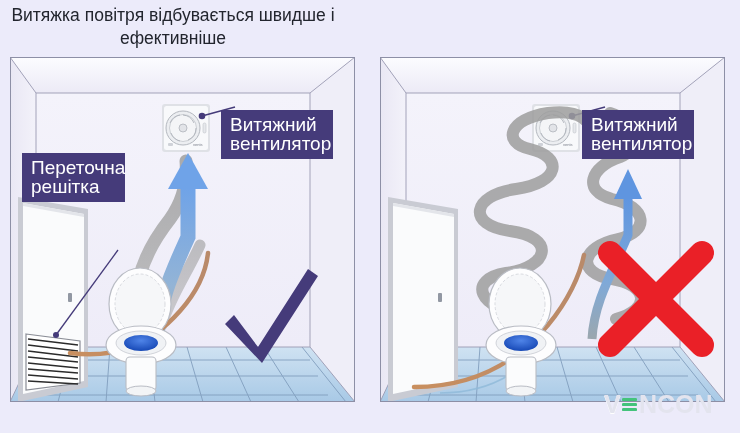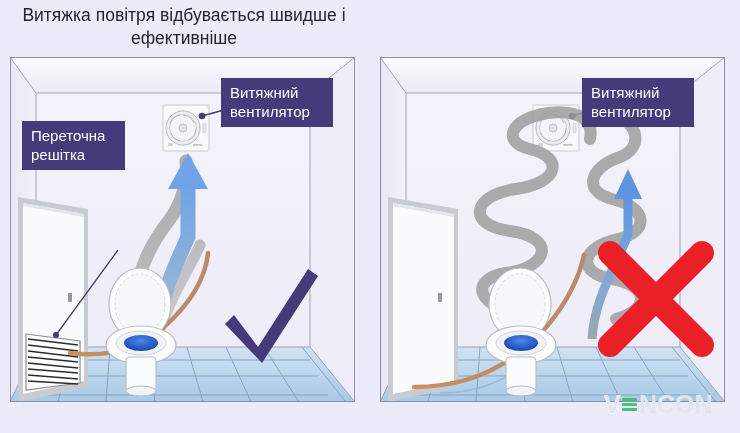--- a/index.html
+++ b/index.html
@@ -32,33 +32,34 @@
   .title {
     position: absolute;
     top: 4px;
     width: 340px;
     text-align: center;
     font-size: 17.5px;
     line-height: 23px;
     color: #22252e;
     font-family: "Liberation Sans", sans-serif;
   }
-  .title-left  { left: 14px; }
+  .title-left  { left: 3px; }
   .title-right { left: 384px; }
 
   .label {
     position: absolute;
     background: #453b7a;
     color: #ffffff;
-    font-size: 15px;
+    font-size: 19px;
     line-height: 19px;
     padding: 5px 9px 6px 9px;
     box-sizing: border-box;
     white-space: pre-line;
     font-family: "Liberation Sans", sans-serif;
+    margin-top: 32px;
   }
   .lbl-grille   { left: 22px;  top: 121px; width: 103px; }
   .lbl-fan-l    { left: 221px; top: 78px;  width: 112px; }
   .lbl-fan-r    { left: 582px; top: 78px;  width: 112px; }
 
   .logo {
     position: absolute;
     left: 604px;
     top: 392px;
     width: 112px;

